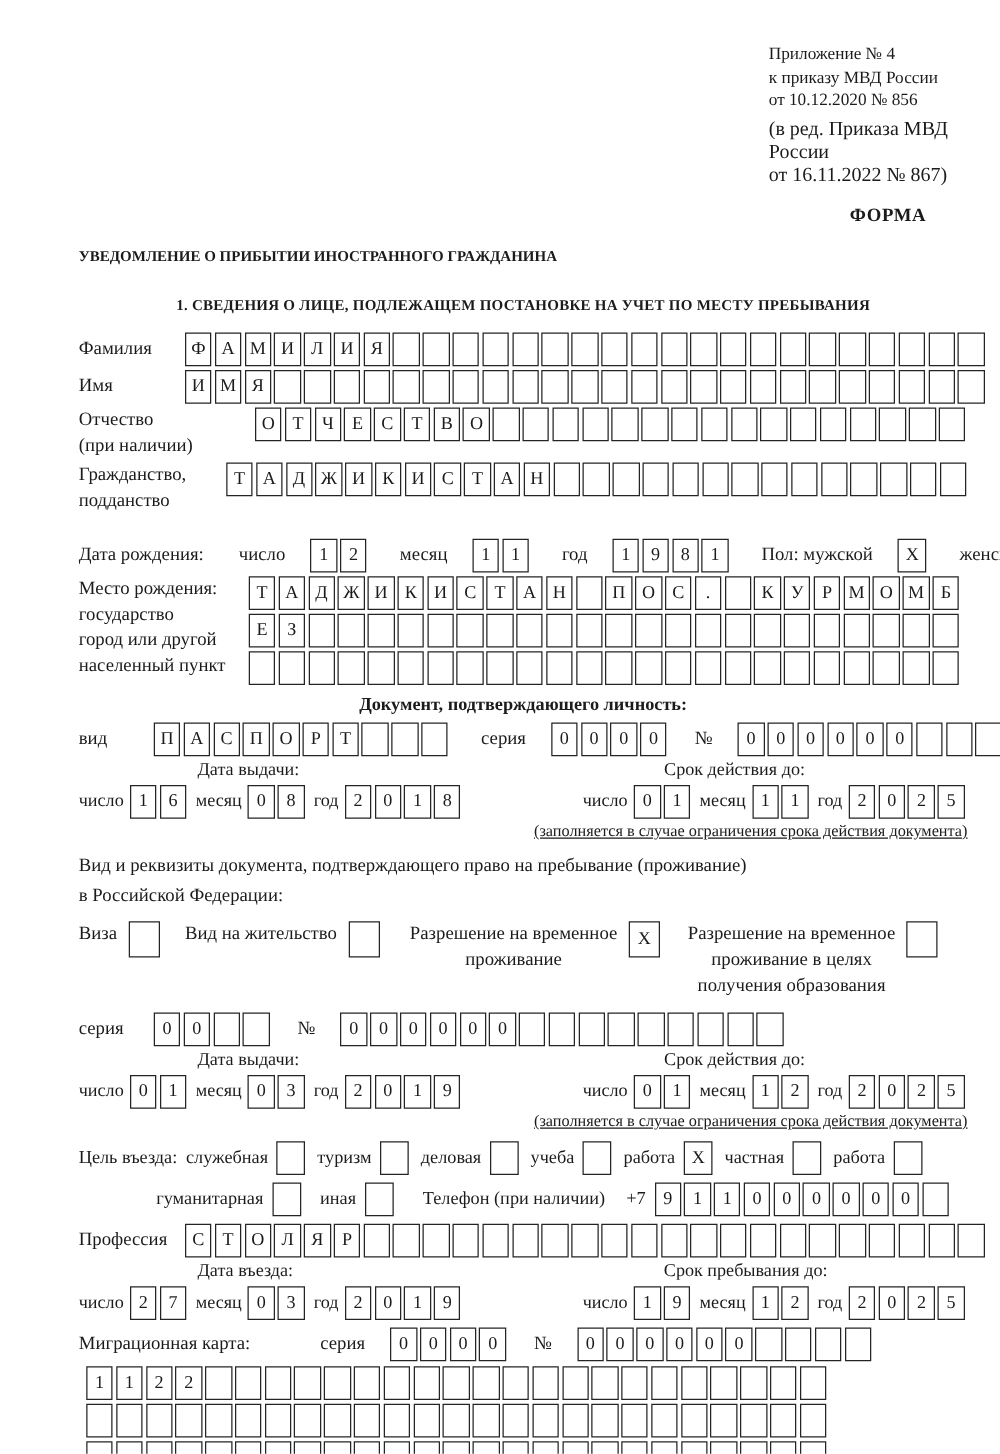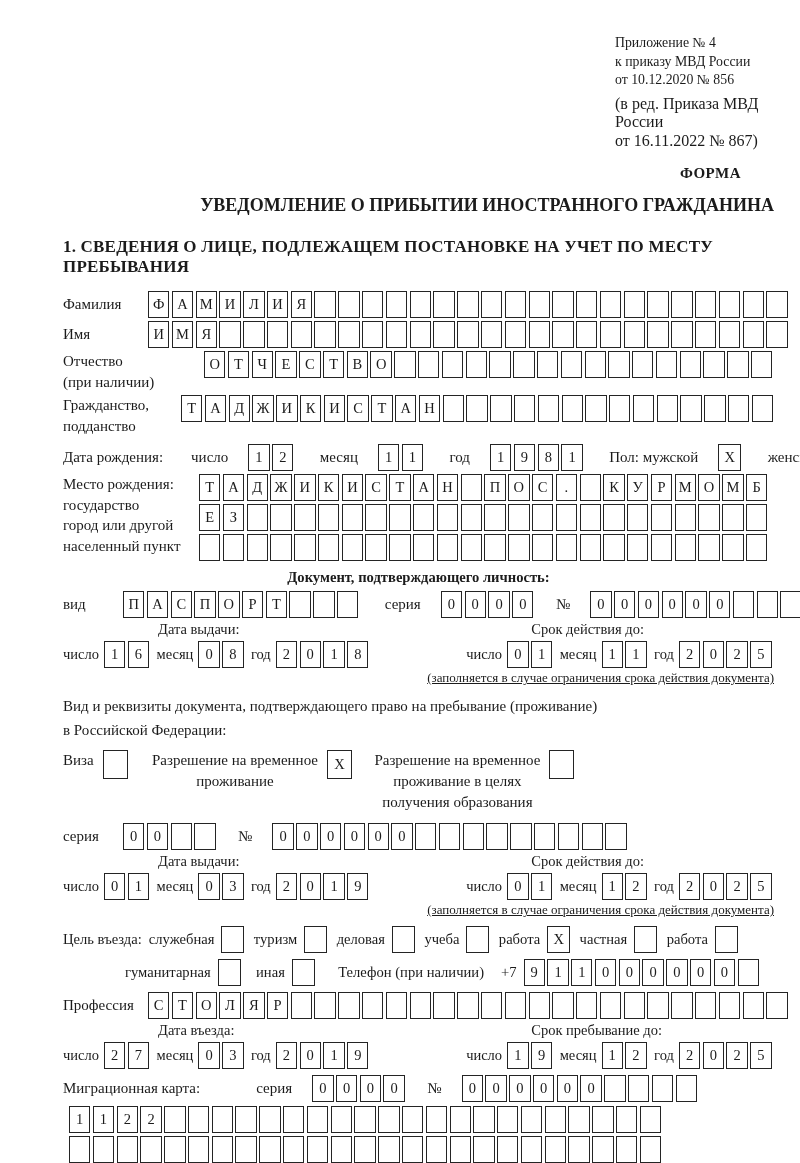--- a/index.html
+++ b/index.html
@@ -4,23 +4,23 @@
 <style>
   html,body{margin:0;padding:0;background:#fff;}
   body{width:800px;height:1163px;overflow:hidden;color:#1b1b1b;
        font-family:"Liberation Serif","DejaVu Serif",serif;font-size:15px;}
   .page{padding:34px 26px 16px 63px;box-sizing:border-box;}
 
   .annex{margin-left:552px;font-size:13.8px;line-height:18.5px;}
   .annex .note-line{font-size:16px;}
   .annex .gap{height:5px;}
   .forma{text-align:right;padding-right:33px;font-weight:bold;margin-top:15px;letter-spacing:.5px;}
-  .title{text-align:right;font-weight:bold;font-size:18px;margin-top:12px;line-height:23px;}
+  .title{text-align:left;font-weight:bold;font-size:12px;margin-top:12px;line-height:23px;}
   .underline{display:inline-block;width:62px;border-bottom:2px solid #222;height:1px;margin-left:10px;}
-  .section1{font-weight:bold;font-size:17px;margin-top:20px;margin-bottom:14px;letter-spacing:.2px;}
+  .section1{font-weight:bold;font-size:12px;margin-top:20px;margin-bottom:14px;letter-spacing:.2px;text-align:center;}
 
   .row{display:flex;align-items:center;margin-bottom:3px;gap:14px;}
   .cells{display:flex;flex:none;}
   .cell{box-sizing:border-box;flex:none;width:21.4px;height:27px;border:1.7px solid #242424;
         margin-right:2.4px;display:flex;align-items:center;justify-content:center;
         font-size:14.5px;background:#fff;}
   .cb .cell{width:23px;height:27px;}
   .cbbig .cell{width:25px;height:29px;}
 
   .lbl{flex:none;}
@@ -207,21 +207,21 @@
           <span class="cell"></span>
           <span class="cell"></span>
           <span class="cell"></span>
           <span class="cell"></span>
           <span class="cell"></span>
           <span class="cell"></span>
         </div>
     </div>
   </div>
 
-  <div class="row" style="margin-top:8px;">
+  <div class="row" style="margin-top:20px;">
     <span class="lbl">Дата рождения:</span>
     <span class="lbl inline-gap14">число</span>
     <span class="cells inline-gap6">
         <span class="cell">1</span>
         <span class="cell">2</span>
       </span>
     <span class="lbl inline-gap10">месяц</span>
     <span class="cells inline-gap6">
         <span class="cell">1</span>
         <span class="cell">1</span>
@@ -422,20 +422,26 @@
     <div>в Российской Федерации:</div>
   </div>
 
   <div class="options-row">
     <span class="opt">
       <span class="optlbl">Виза</span>
       <span class="cells cbbig">
           <span class="cell"></span>
         </span>
     </span>
+    <span class="opt" style="margin-left:18px;">
+      <span class="optlbl">Вид на жительство</span>
+      <span class="cells cbbig">
+          <span class="cell"></span>
+        </span>
+    </span>
     <span class="opt" style="margin-left:22px;">
       <span class="optlbl center">
         <div>Разрешение на временное</div>
         <div>проживание</div>
       </span>
       <span class="cells cbbig">
           <span class="cell">X</span>
         </span>
     </span>
     <span class="opt" style="margin-left:20px;">
@@ -609,21 +615,21 @@
         <span class="cell"></span>
         <span class="cell"></span>
         <span class="cell"></span>
         <span class="cell"></span>
         <span class="cell"></span>
       </span>
   </div>
 
   <div class="hdr-row">
     <span class="hdr-left">Дата въезда:</span>
-    <span class="hdr-right2">Срок пребывание до:</span>
+    <span class="hdr-right2">Срок пребывания до:</span>
   </div>
   <div class="date-row">
     <span class="dgroup">
       <span>число</span>
         <span class="cells">
           <span class="cell">2</span>
           <span class="cell">7</span>
         </span>
       <span>месяц</span>
         <span class="cells">

